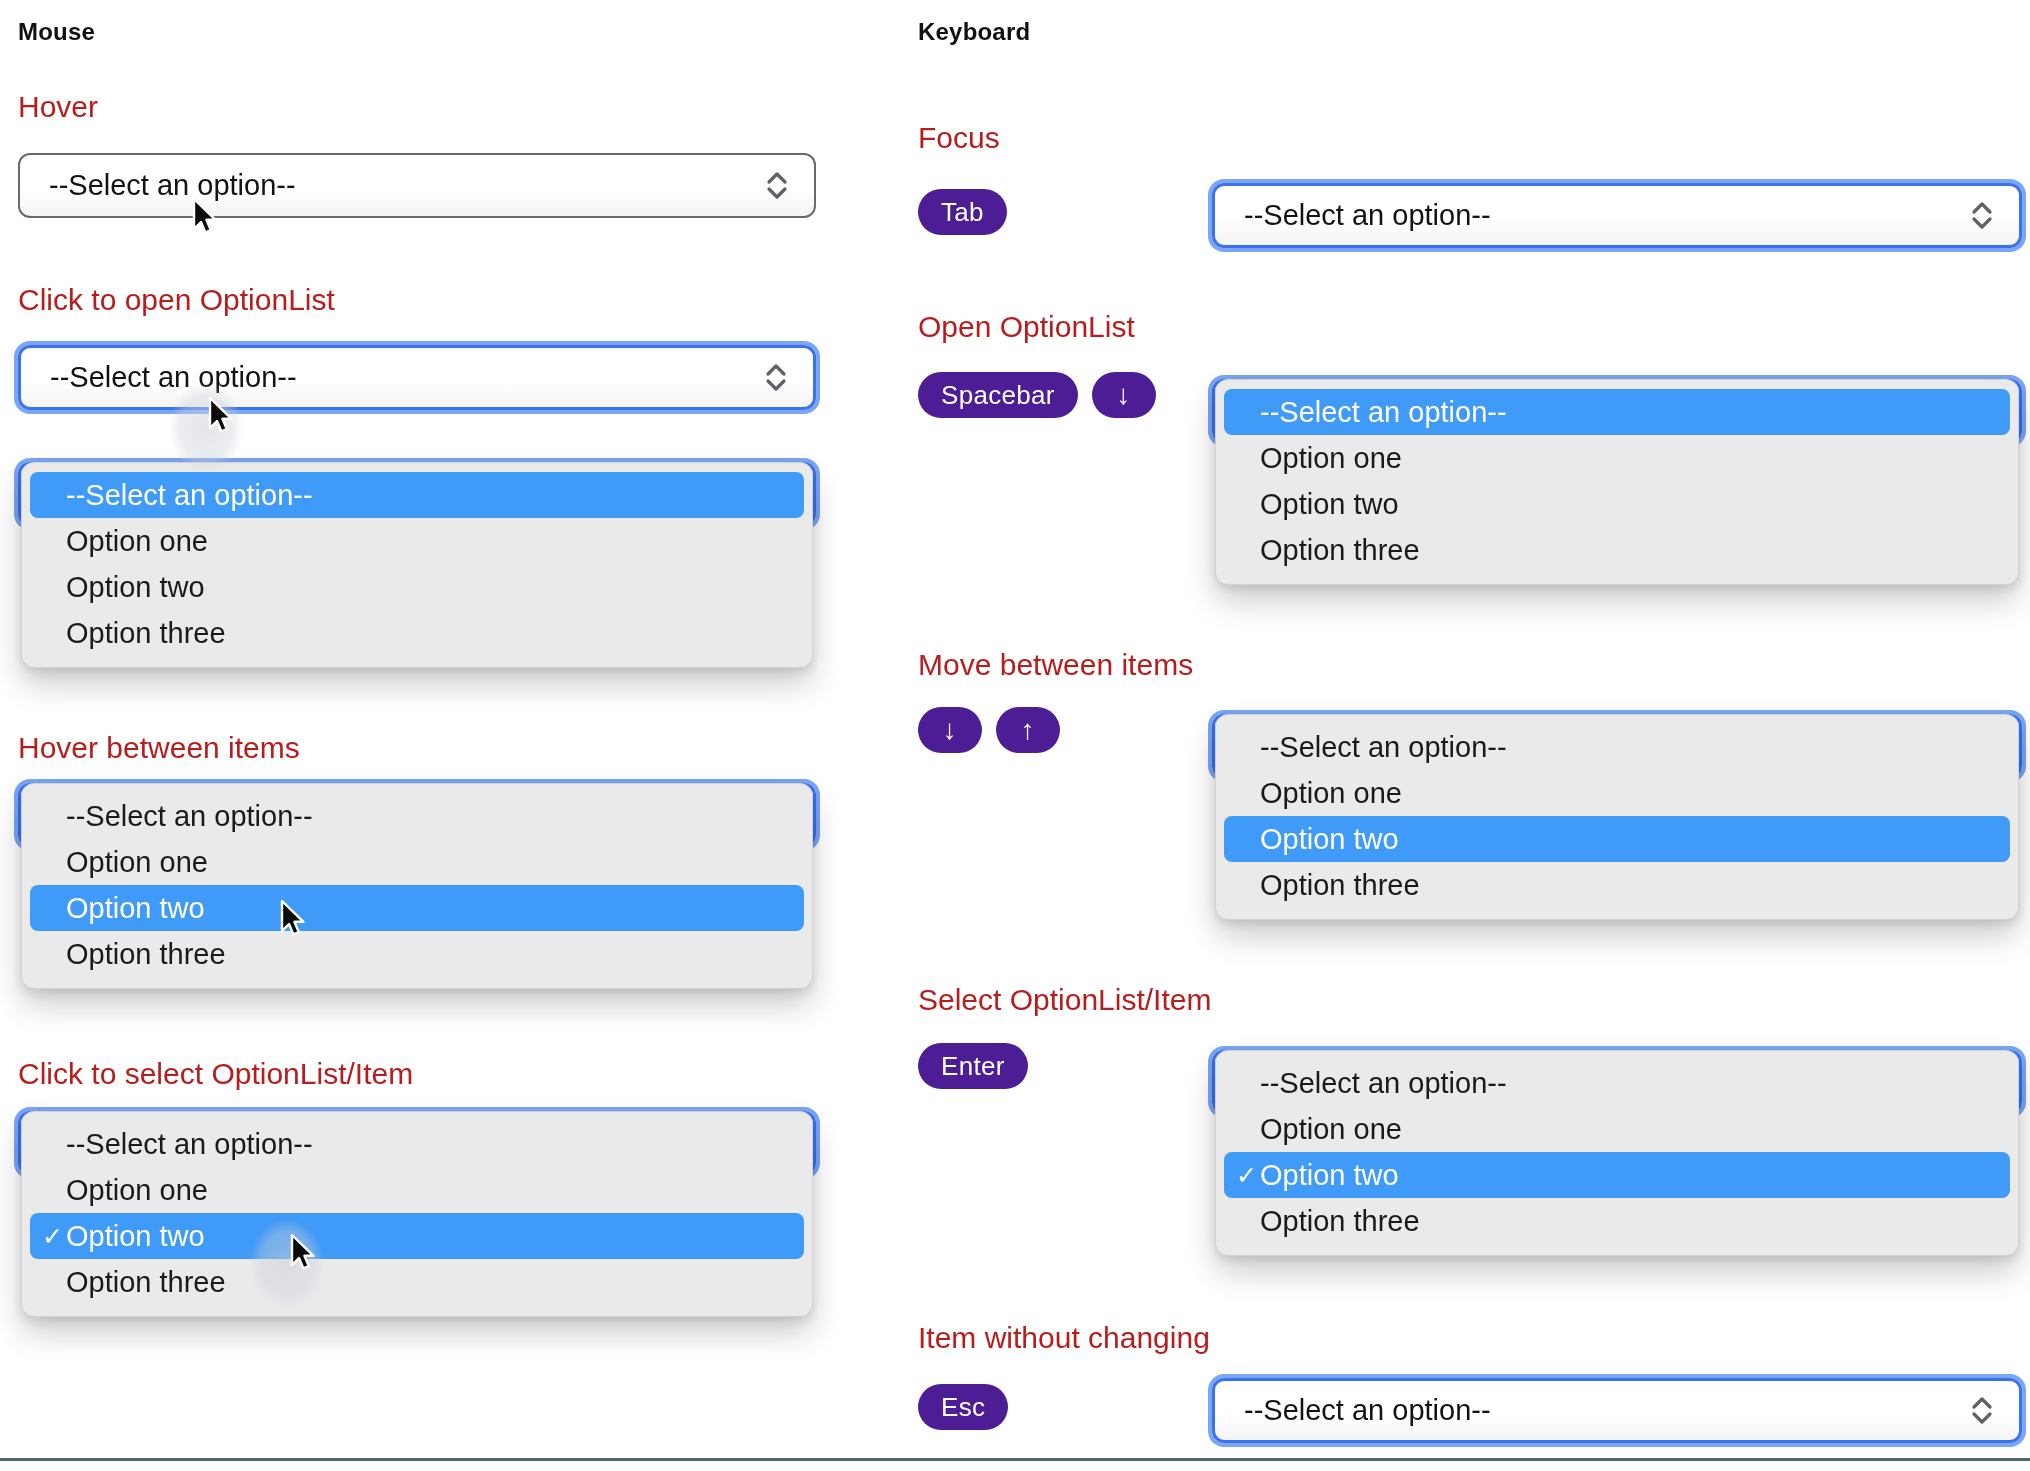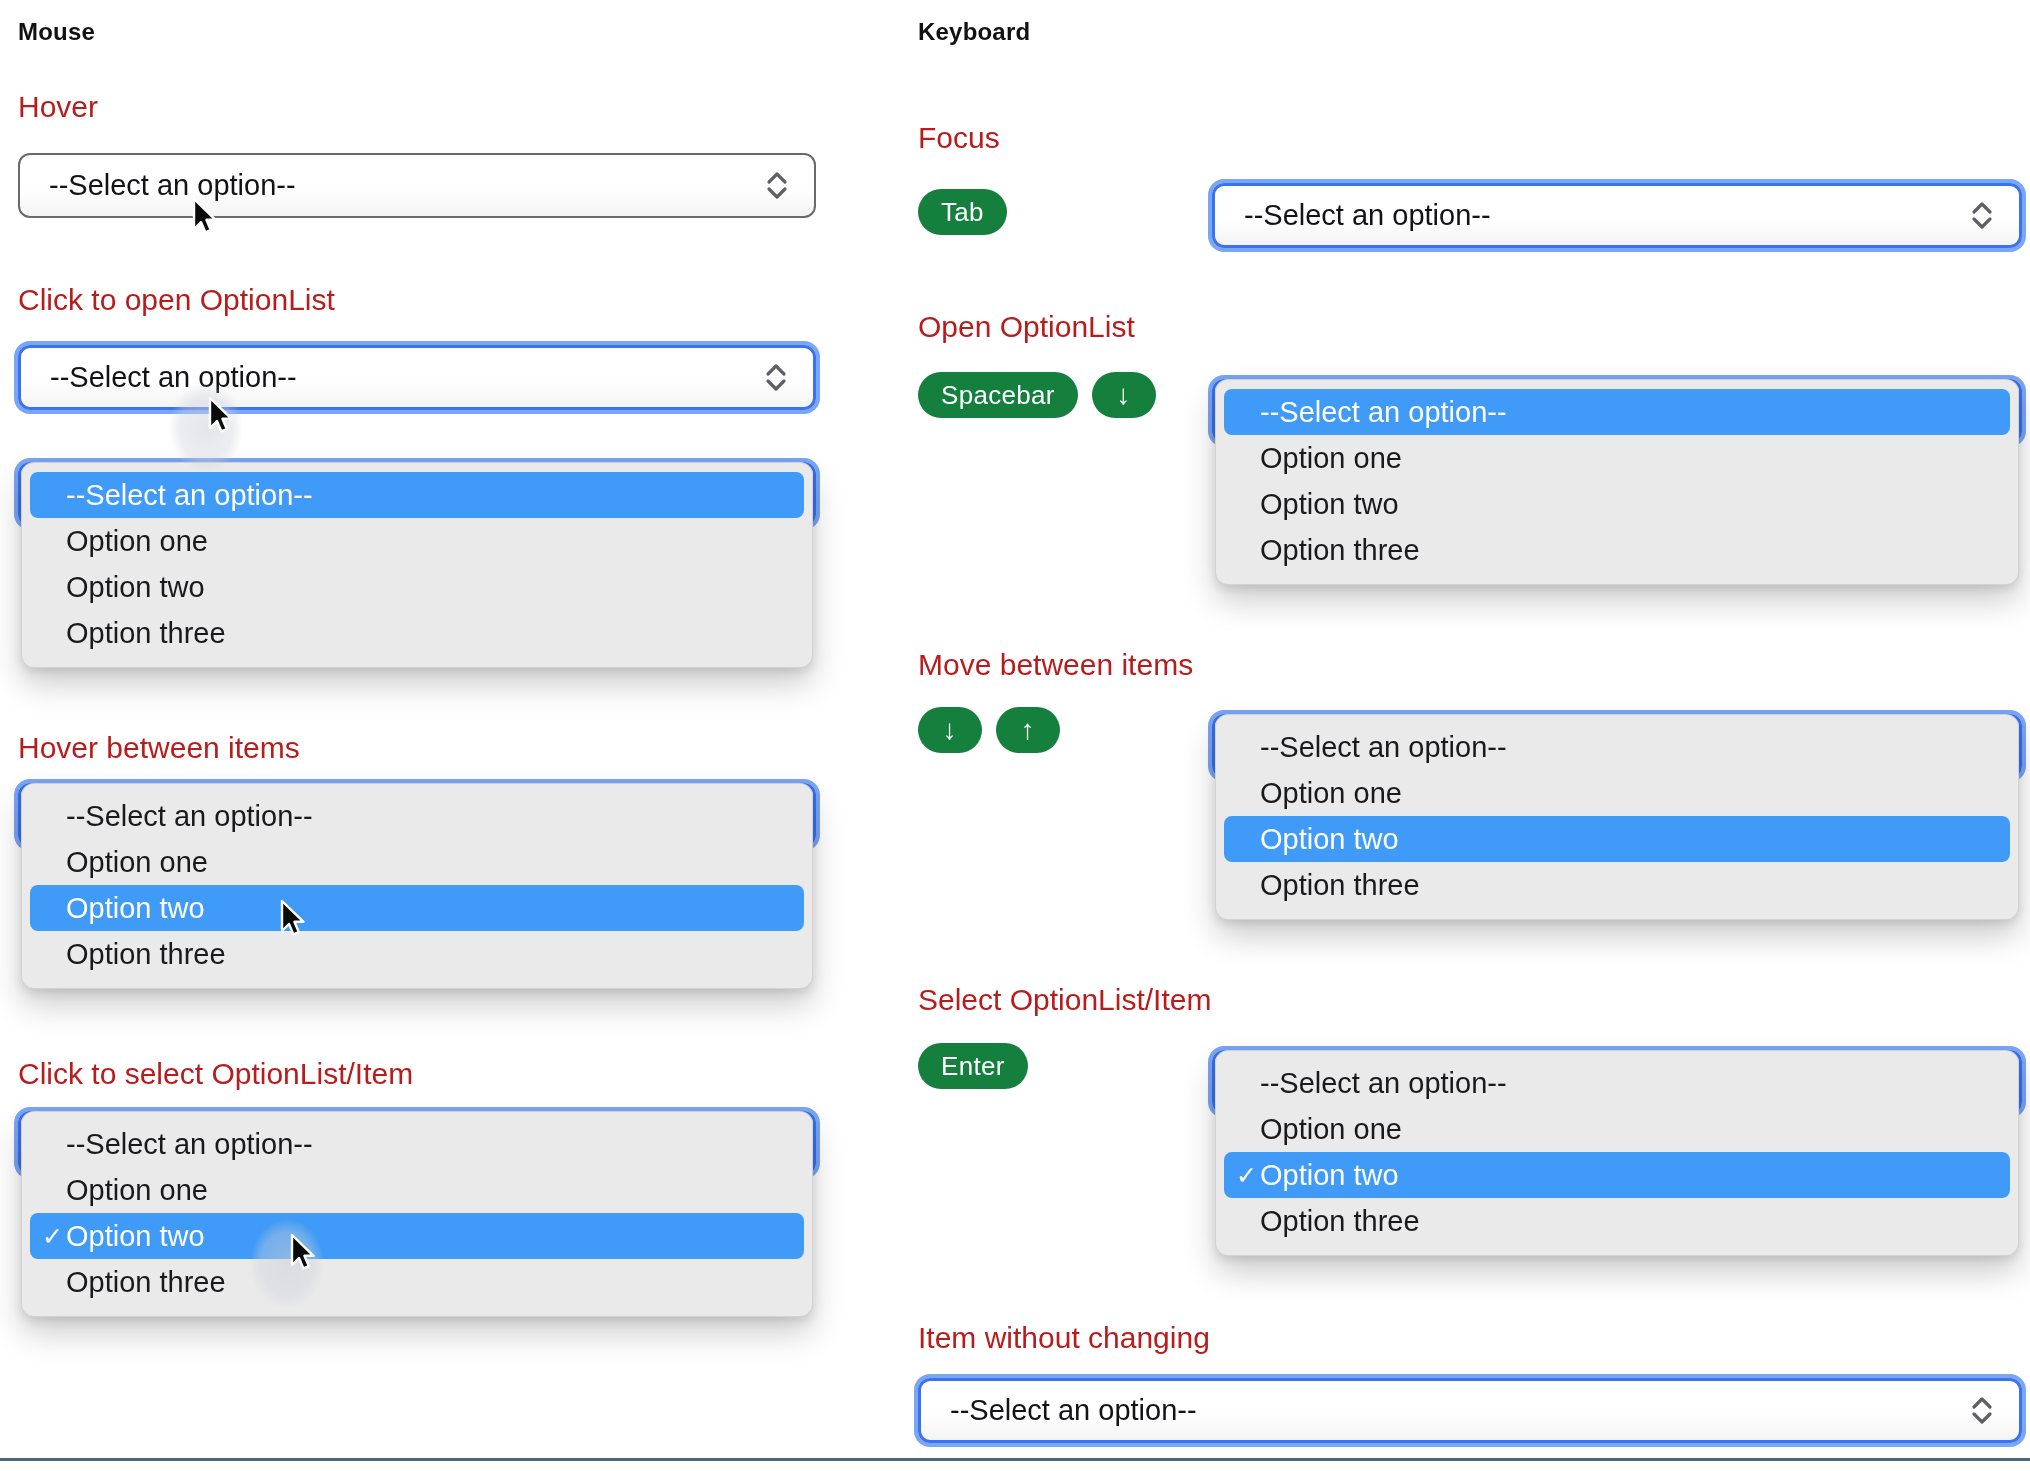--- a/index.html
+++ b/index.html
@@ -50,21 +50,21 @@
     height: 46px; margin: 0 8px; border-radius: 8px;
     display: flex; align-items: center; padding-left: 36px;
     font-size: 29px; color: #1a1a1d; position: relative;
   }
   .opt.hl { background: #409af7; color: #ffffff; }
   .opt .check { position: absolute; left: 12px; top: 9px; font-size: 25px; color: #ffffff; }
 
   
   .keys { width: 294px; flex: none; display: flex; gap: 14px; padding-top: 6px; }
   .pill {
-    background: #15803d; color: #ffffff; border-radius: 23px; height: 46px;
+    background: #4c1d95; color: #ffffff; border-radius: 23px; height: 46px;
     display: inline-flex; align-items: center; justify-content: center;
     padding: 0 23px; font-size: 26px; font-weight: 500; letter-spacing: .3px;
   }
   .pill.round { width: 64px; padding: 0; font-size: 28px; }
 
   .row { display: flex; align-items: flex-start; }
   .row .content { flex: 1; min-width: 0; }
 
   
   .cursor { position: absolute; width: 34px; height: 44px; z-index: 5; pointer-events: none; }
@@ -304,20 +304,23 @@
           <div class="opt">
               <span>Option three</span>
             </div>
         </div>
       </div>
     </div>
   </div>
 
   <div class="lbl k-close-label">Item without changing</div>
   <div class="row k-close-row">
+    <div class="keys">
+      <span class="pill">Esc</span>
+    </div>
     <div class="content">
       <div class="select focused">
         <span>--Select an option--</span>
         <svg class="chev" width="26" height="31" viewBox="0 0 26 31">
             <use href="#chev-updown"></use>
           </svg>
       </div>
     </div>
   </div>
 

